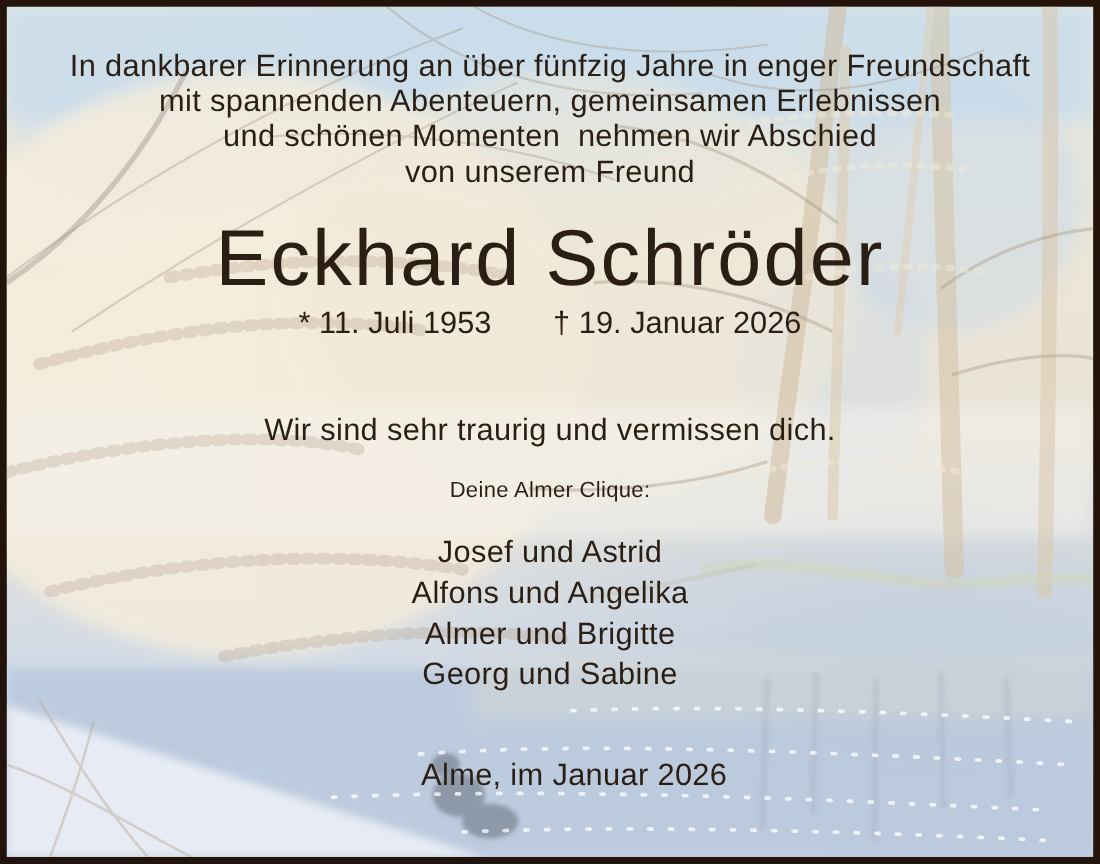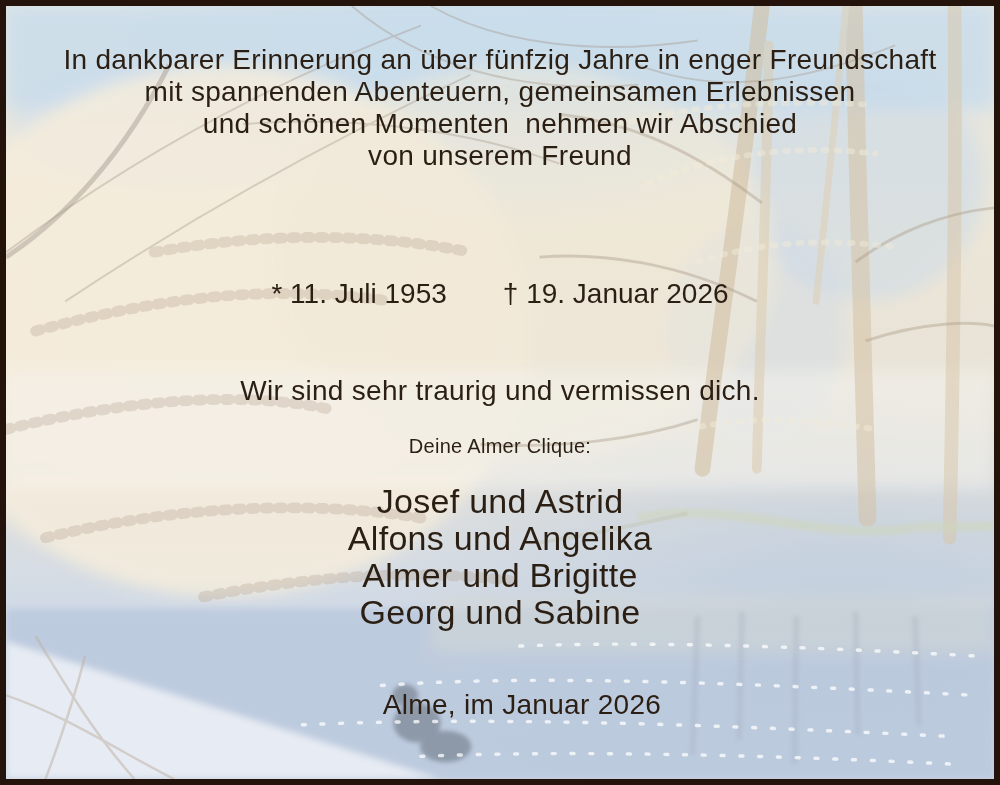--- a/index.html
+++ b/index.html
@@ -26,21 +26,21 @@
   .intro{position:absolute;left:0;right:0;top:38px;text-align:center;
          font-size:28px;line-height:32px;letter-spacing:.3px;}
   .intro div{white-space:pre-wrap;}
   .name{position:absolute;left:0;right:0;top:190px;margin:0;text-align:center;
         font-size:72px;line-height:78px;font-weight:400;letter-spacing:2px;}
   .dates{position:absolute;left:0;right:0;top:272px;display:flex;
          justify-content:center;gap:56px;font-size:28px;line-height:32px;}
   .mourning{top:369px;font-size:28px;line-height:32px;letter-spacing:.3px;}
   .group{top:424px;font-size:20px;line-height:32px;letter-spacing:.3px;}
   .mourners{position:absolute;left:0;right:0;top:477px;text-align:center;
-            font-size:34px;line-height:37px;letter-spacing:.3px;}
+            font-size:28px;line-height:37px;letter-spacing:.3px;}
   .place{top:683px;font-size:28px;line-height:32px;letter-spacing:.3px;margin-left:44px;}
 </style>
 </head>
 <body>
 
 <div class="card">
 
   <div class="bg-base"></div>
 
   <svg class="bg-svg" viewBox="0 0 1000 785" preserveAspectRatio="none">
@@ -145,20 +145,21 @@
 
   <div class="content">
 
     <div class="intro">
       <div>In dankbarer Erinnerung an über fünfzig Jahre in enger Freundschaft</div>
       <div>mit spannenden Abenteuern, gemeinsamen Erlebnissen</div>
       <div>und schönen Momenten  nehmen wir Abschied</div>
       <div>von unserem Freund</div>
     </div>
 
+    <h1 class="name">Eckhard Schröder</h1>
 
     <div class="dates">
       <span>* 11. Juli 1953</span>
       <span>† 19. Januar 2026</span>
     </div>
 
     <div class="line mourning">Wir sind sehr traurig und vermissen dich.</div>
 
     <div class="line group">Deine Almer Clique:</div>
 

